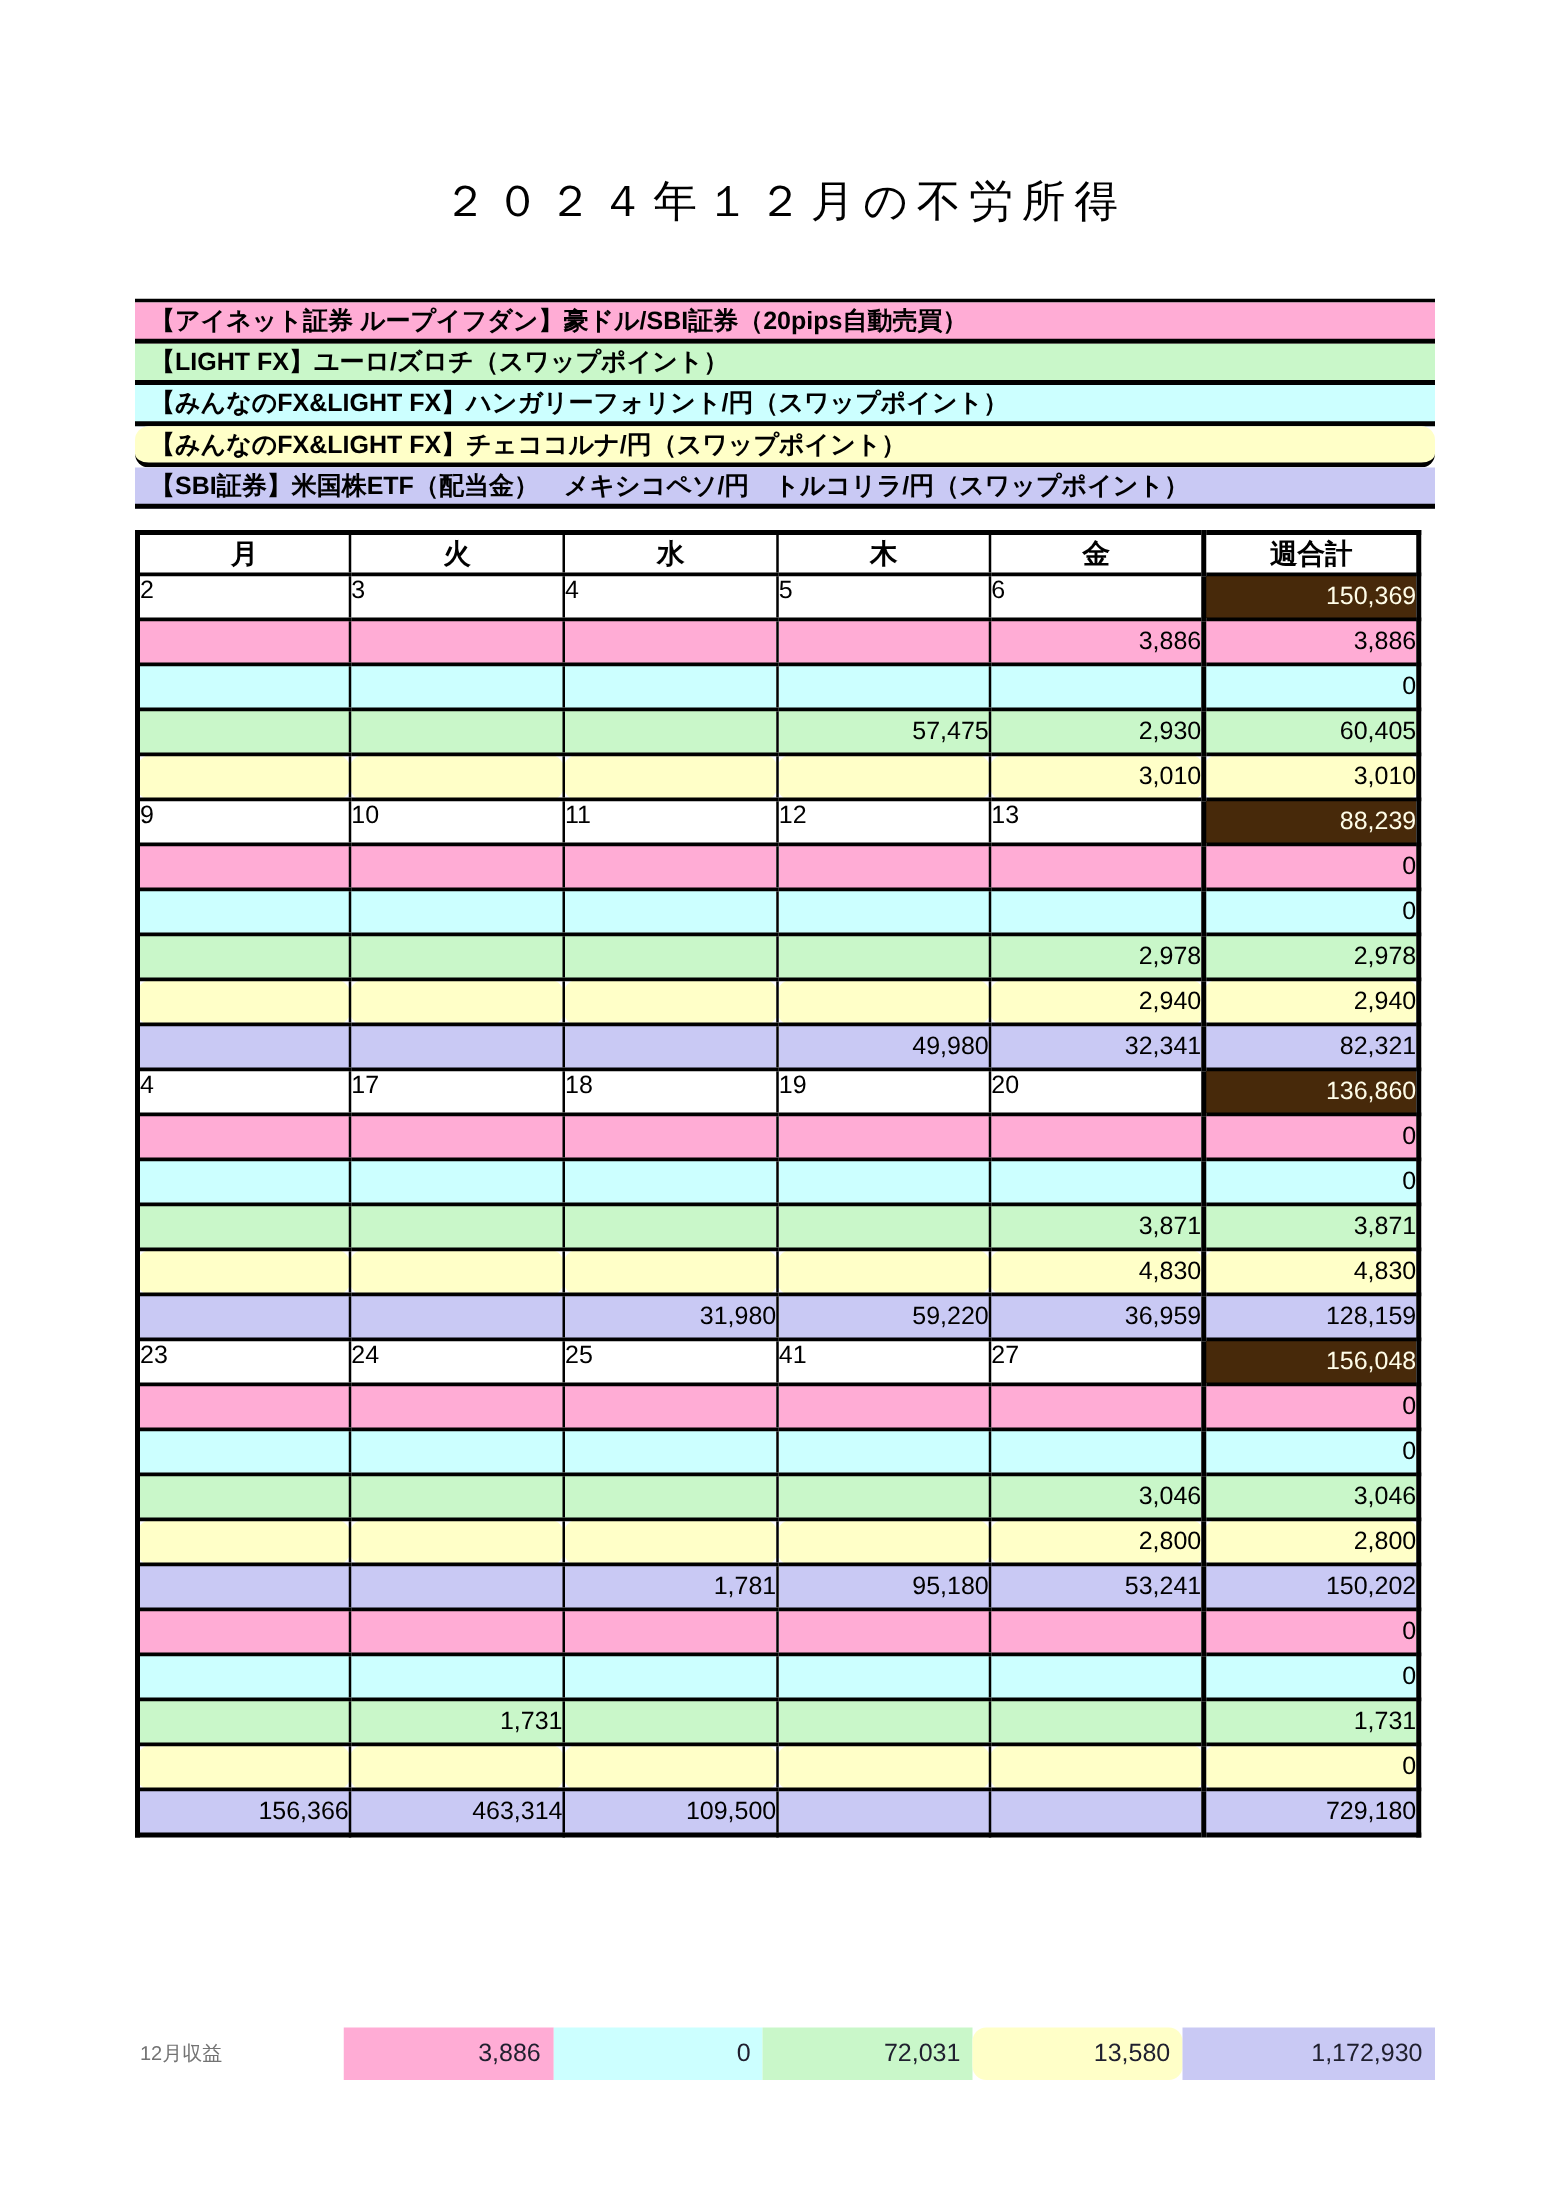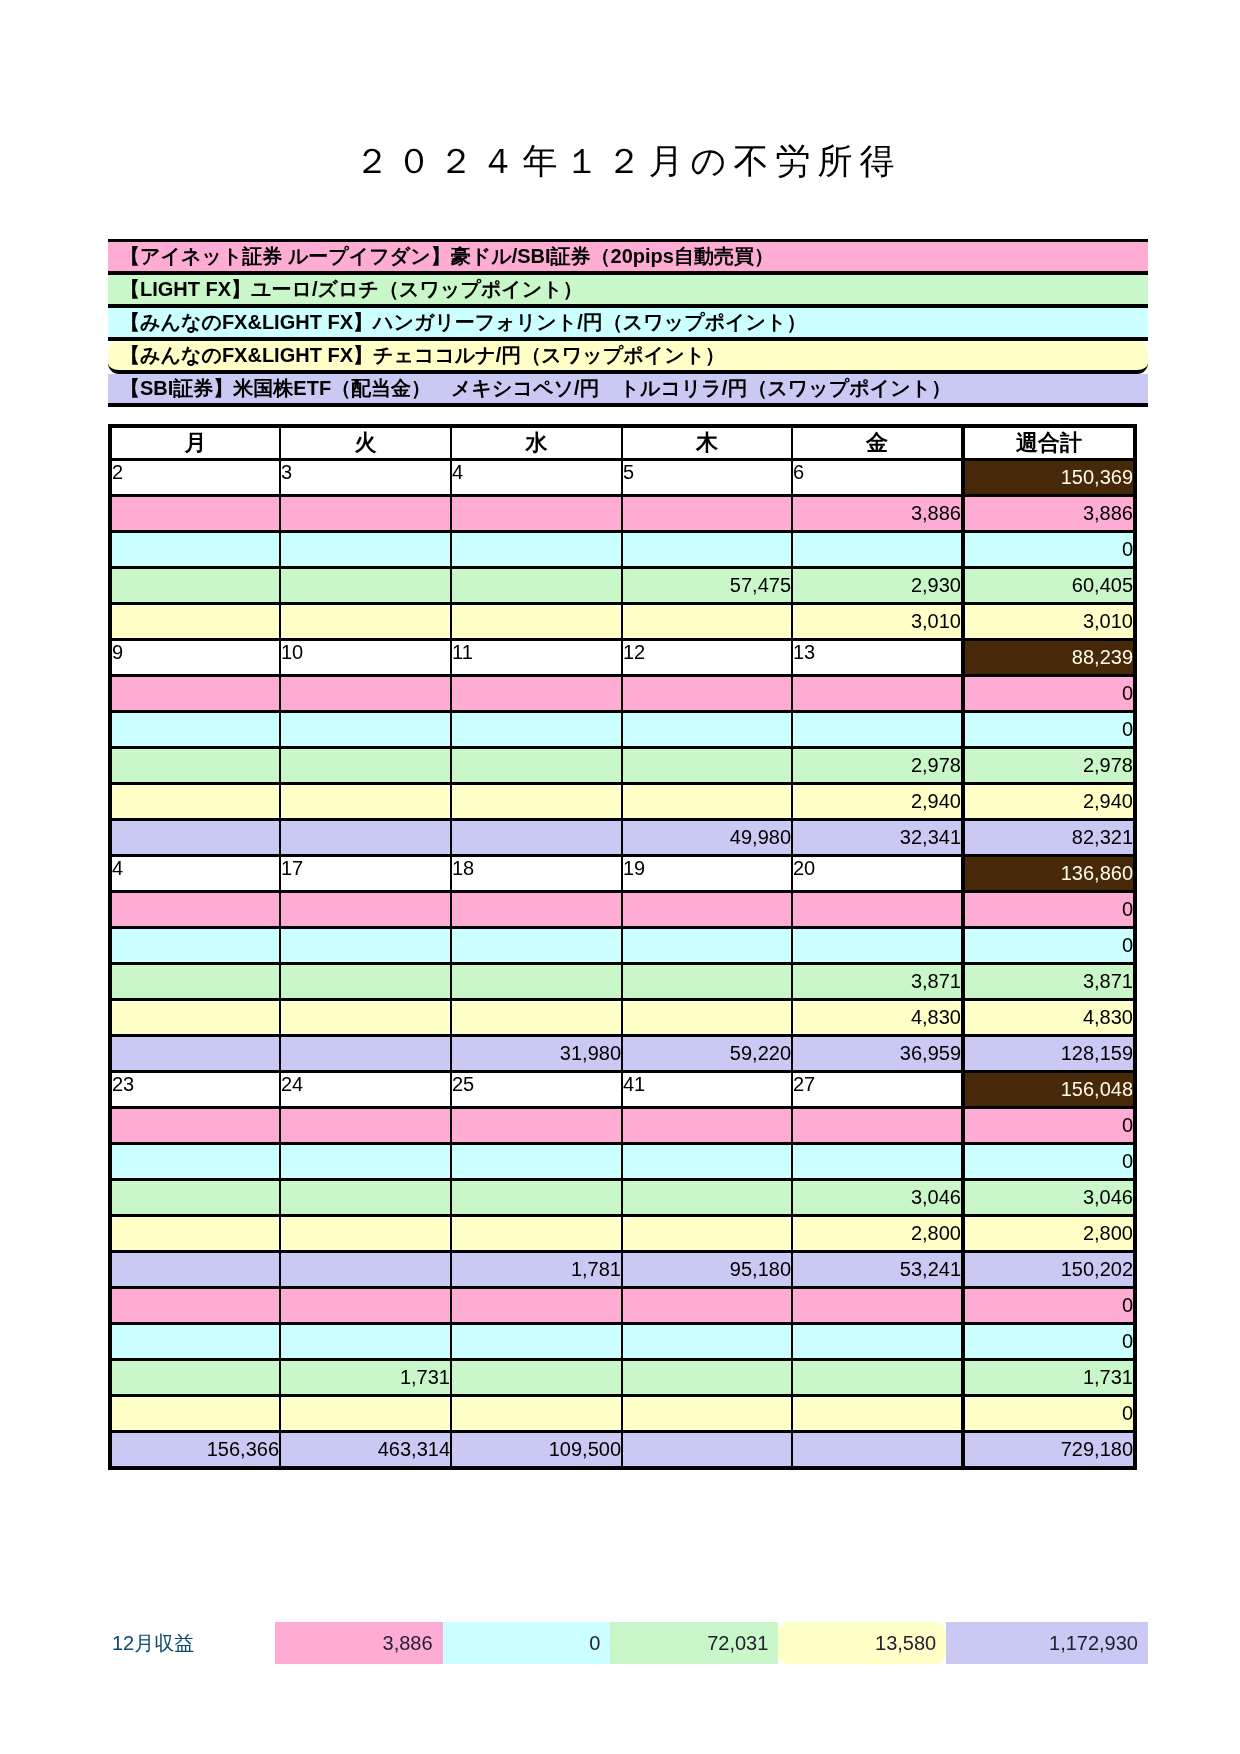--- a/index.html
+++ b/index.html
@@ -75,21 +75,21 @@
   }
   
   .summary {
     position:absolute; top:1622px; left:108px; width:1040px;
     display:flex; height:42px;
   }
   .summary-label {
     width:172px; box-sizing:border-box;
     display:flex; align-items:center;
     padding-left:4px;
-    font-size:20px; color:#0c4a6e;
+    font-size:16px; color:#737373;
     background:#fff;
   }
   .summary-cell {
     width:173px; box-sizing:border-box;
     display:flex; align-items:center; justify-content:flex-end;
     padding-right:10px;
     font-size:20px; color:#1f1f2e;
   }
   .summary-cell.last { width:208px; }
 </style>

